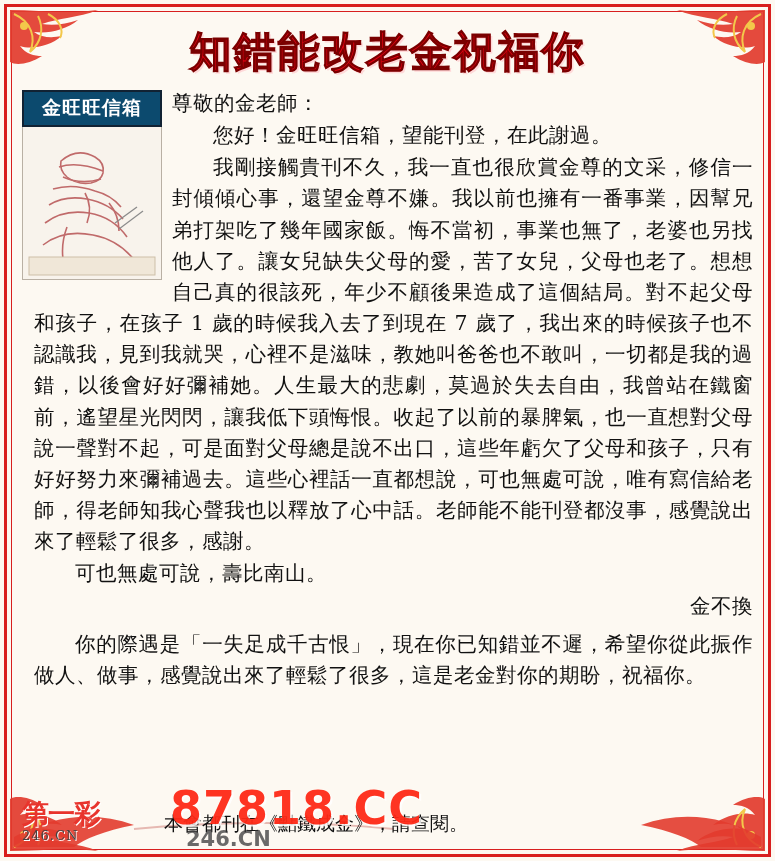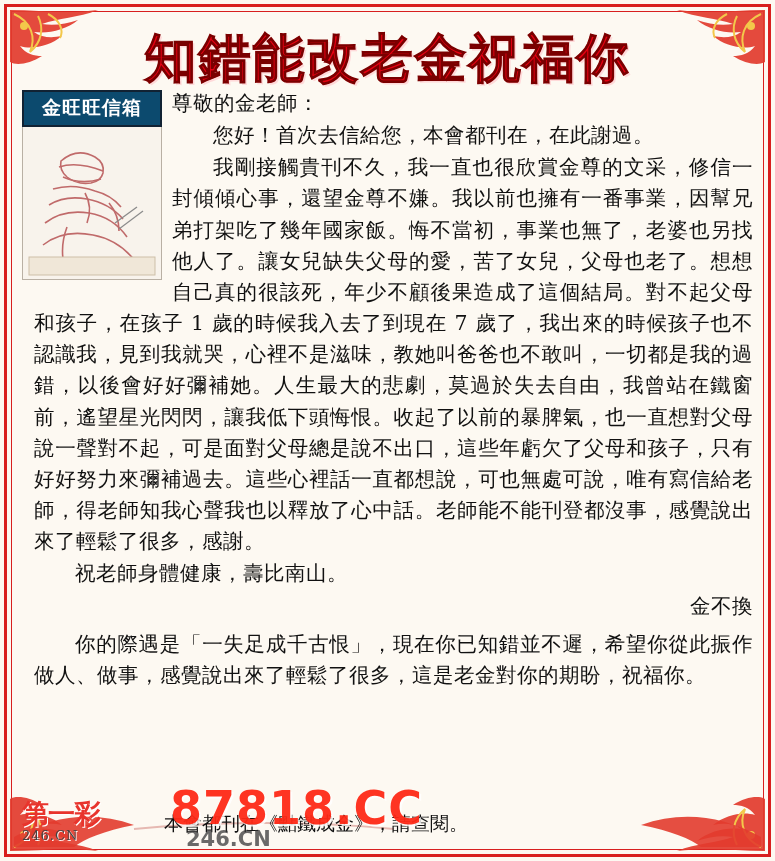--- a/index.html
+++ b/index.html
@@ -52,21 +52,21 @@
   .title-wrap {
     position: absolute;
     left: 0; right: 0;
     top: 24px;
     text-align: center;
   }
   .title {
     display: inline-block;
     font-family: "DejaVu Serif", "Liberation Serif", serif;
     font-weight: bold;
-    font-size: 52px;
+    font-size: 42px;
     letter-spacing: 2px;
     color: #e60012;
     -webkit-text-stroke: 1px #7a0000;
     text-shadow: 2px 2px 0 #ffd9d9;
   }
 
   
   .content {
     position: absolute;
     left: 22px;
@@ -242,23 +242,23 @@
             <path d="M92,96 l22,-16"></path>
             <path d="M96,102 l24,-18"></path>
           </g>
           <rect x="6" y="130" width="126" height="18" fill="#f0e7d8" stroke="#cdbfa8" stroke-width="1"></rect>
         </svg>
       </div>
     </div>
 
     <div class="body-text">
       <p>尊敬的金老師：</p>
-      <p class="indent">您好！首次去信給您，本會都刊在，在此謝過。</p>
+      <p class="indent">您好！金旺旺信箱，望能刊登，在此謝過。</p>
       <p class="indent">我剛接觸貴刊不久，我一直也很欣賞金尊的文采，修信一封傾傾心事，還望金尊不嫌。我以前也擁有一番事業，因幫兄弟打架吃了幾年國家飯。悔不當初，事業也無了，老婆也另找他人了。讓女兒缺失父母的愛，苦了女兒，父母也老了。想想自己真的很該死，年少不顧後果造成了這個結局。對不起父母和孩子，在孩子 1 歲的時候我入去了到現在 7 歲了，我出來的時候孩子也不認識我，見到我就哭，心裡不是滋味，教她叫爸爸也不敢叫，一切都是我的過錯，以後會好好彌補她。人生最大的悲劇，莫過於失去自由，我曾站在鐵窗前，遙望星光閃閃，讓我低下頭悔恨。收起了以前的暴脾氣，也一直想對父母說一聲對不起，可是面對父母總是說不出口，這些年虧欠了父母和孩子，只有好好努力來彌補過去。這些心裡話一直都想說，可也無處可說，唯有寫信給老師，得老師知我心聲我也以釋放了心中話。老師能不能刊登都沒事，感覺說出來了輕鬆了很多，感謝。</p>
-      <p class="indent">祝老師身體健康，壽比南山。</p>
+      <p class="indent">可也無處可說，壽比南山。</p>
       <p class="sign-right">金不換</p>
 
       <div class="reply-block">
         <p class="indent">你的際遇是「一失足成千古恨」，現在你已知錯並不遲，希望你從此振作做人、做事，感覺說出來了輕鬆了很多，這是老金對你的期盼，祝福你。</p>
       </div>
     </div>
   </div>
 
   <div class="footer-strip">
     <svg width="747" height="62" viewBox="0 0 747 62">

